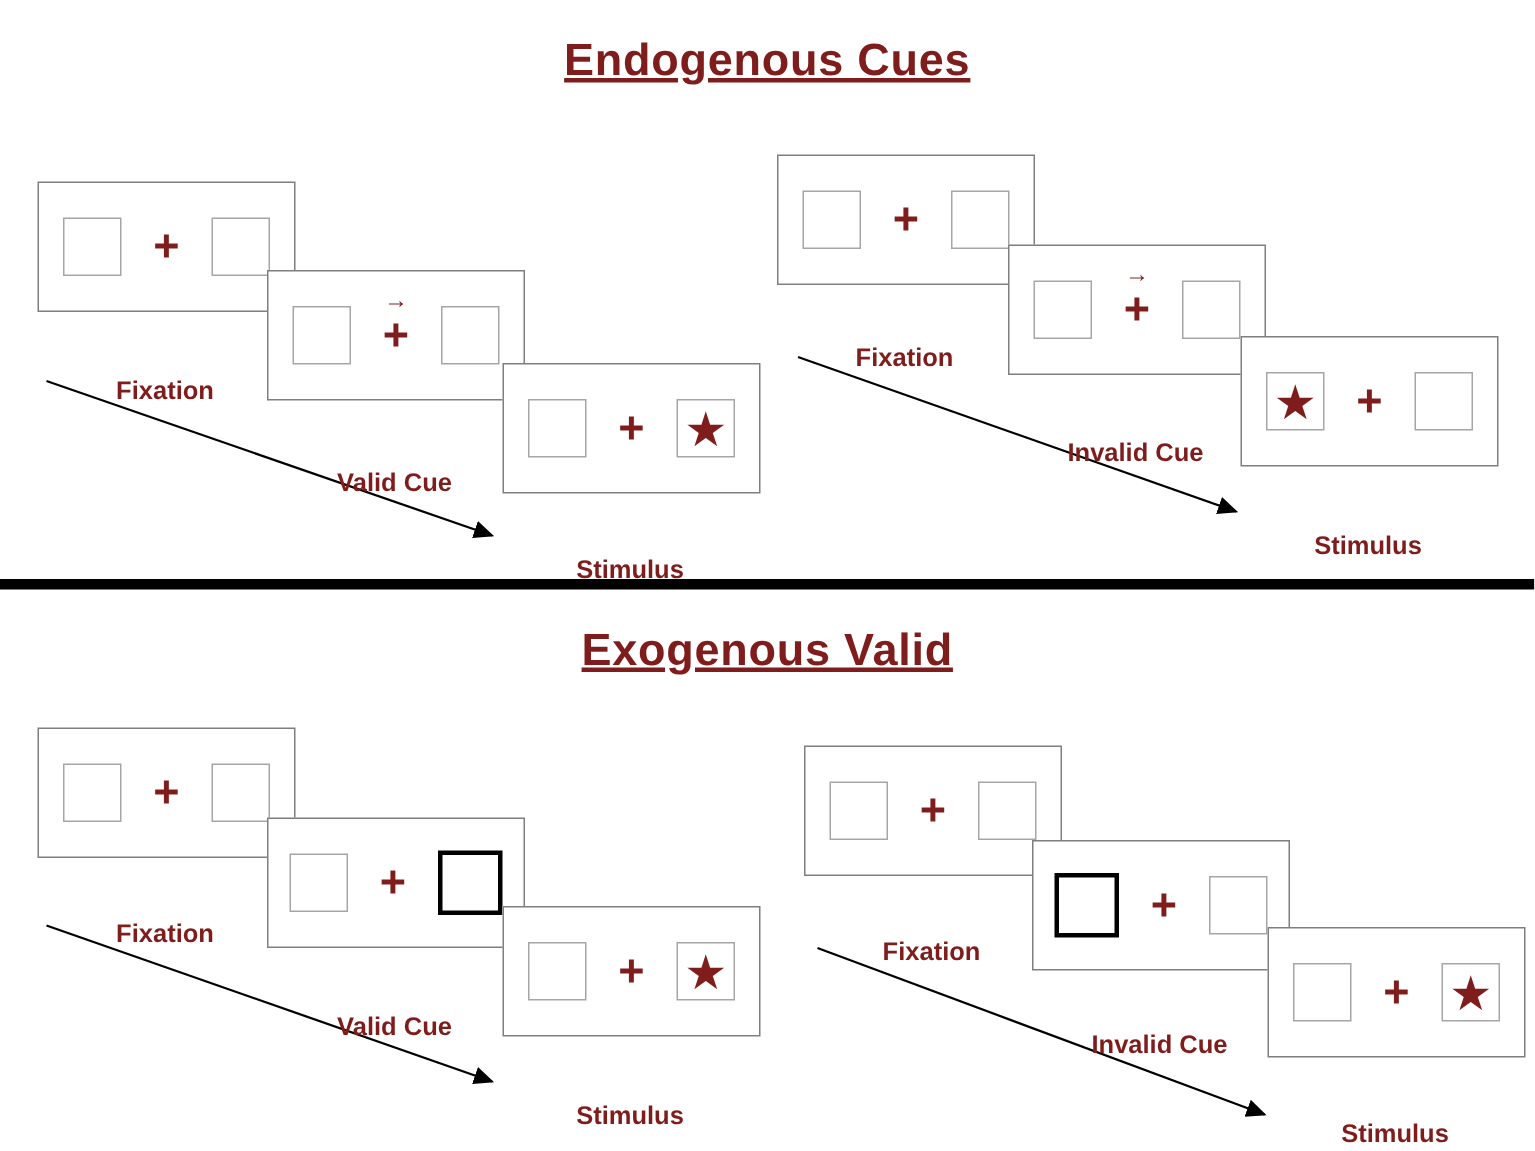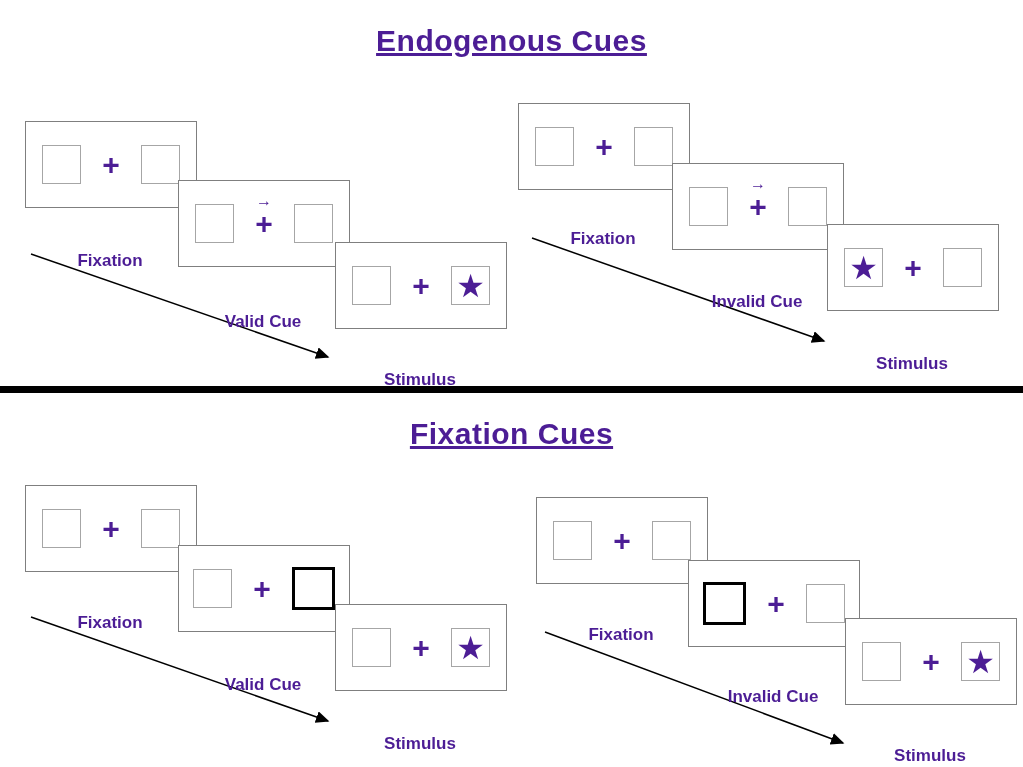--- a/index.html
+++ b/index.html
@@ -1,17 +1,17 @@
 <!DOCTYPE html>
 <html><head>
 <meta charset="utf-8">
 <style>
   html, body { margin:0; padding:0; background:#fff; }
   .canvas {
-    position:relative; width:1023px; height:767px; background:#ffffff; color:#4c1d95;
+    position:relative; width:1023px; height:767px; background:#ffffff; color:#7f1d1d;
     font-family:"Liberation Sans", sans-serif; overflow:hidden;
   }
   .section-title {
     position:absolute; left:0; width:100%; text-align:center;
     font-size:30px; font-weight:bold; text-decoration:underline; letter-spacing:0.5px;
   }
   .panel {
     position:absolute; width:170px; height:85px; background:#fff;
     border:1px solid #7f7f7f; display:flex; align-items:center; justify-content:center; gap:17px;
   }
@@ -105,21 +105,21 @@
       </span>
       <span class="box"></span>
     </div>
     <div class="panel-label" style="left:518px;top:196px">Fixation</div>
     <div class="panel-label" style="left:672px;top:259px">Invalid Cue</div>
     <div class="panel-label" style="left:827px;top:321px">Stimulus</div>
   </div>
 
   <div class="divider" style="top:386px"></div>
 
-  <div class="section-title" style="top:417px">Fixation Cues</div>
+  <div class="section-title" style="top:417px">Exogenous Valid</div>
 
   <div>
     <div class="panel" style="left:25px;top:485px">
       <span class="box"></span>
       <span class="plus-stack">
         <span class="plus">+</span>
       </span>
       <span class="box"></span>
     </div>
     <div class="panel" style="left:178px;top:545px">

